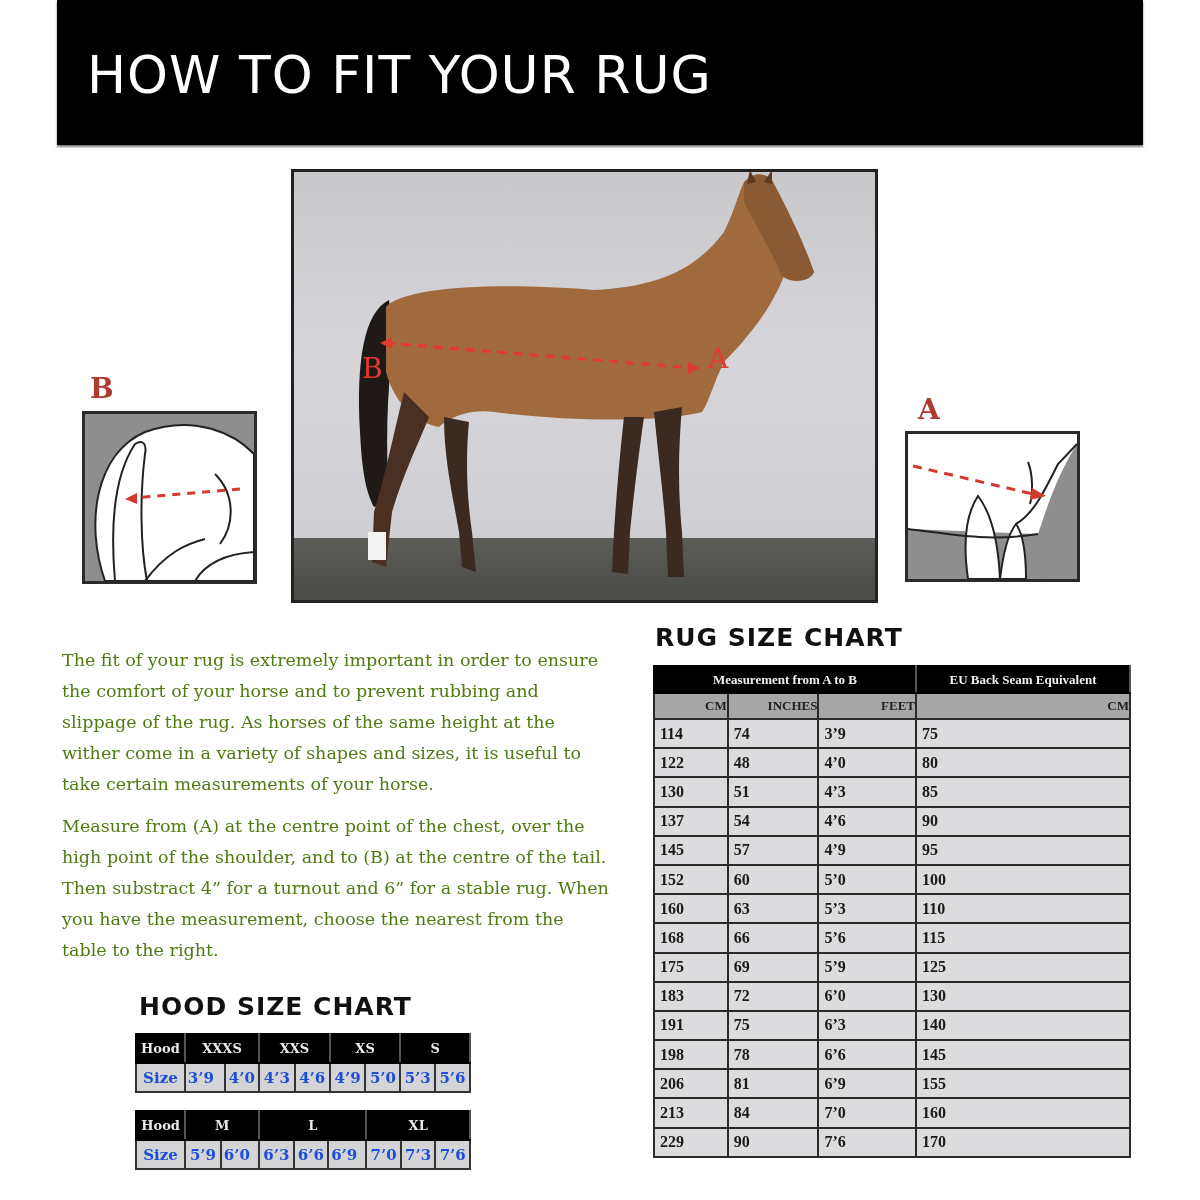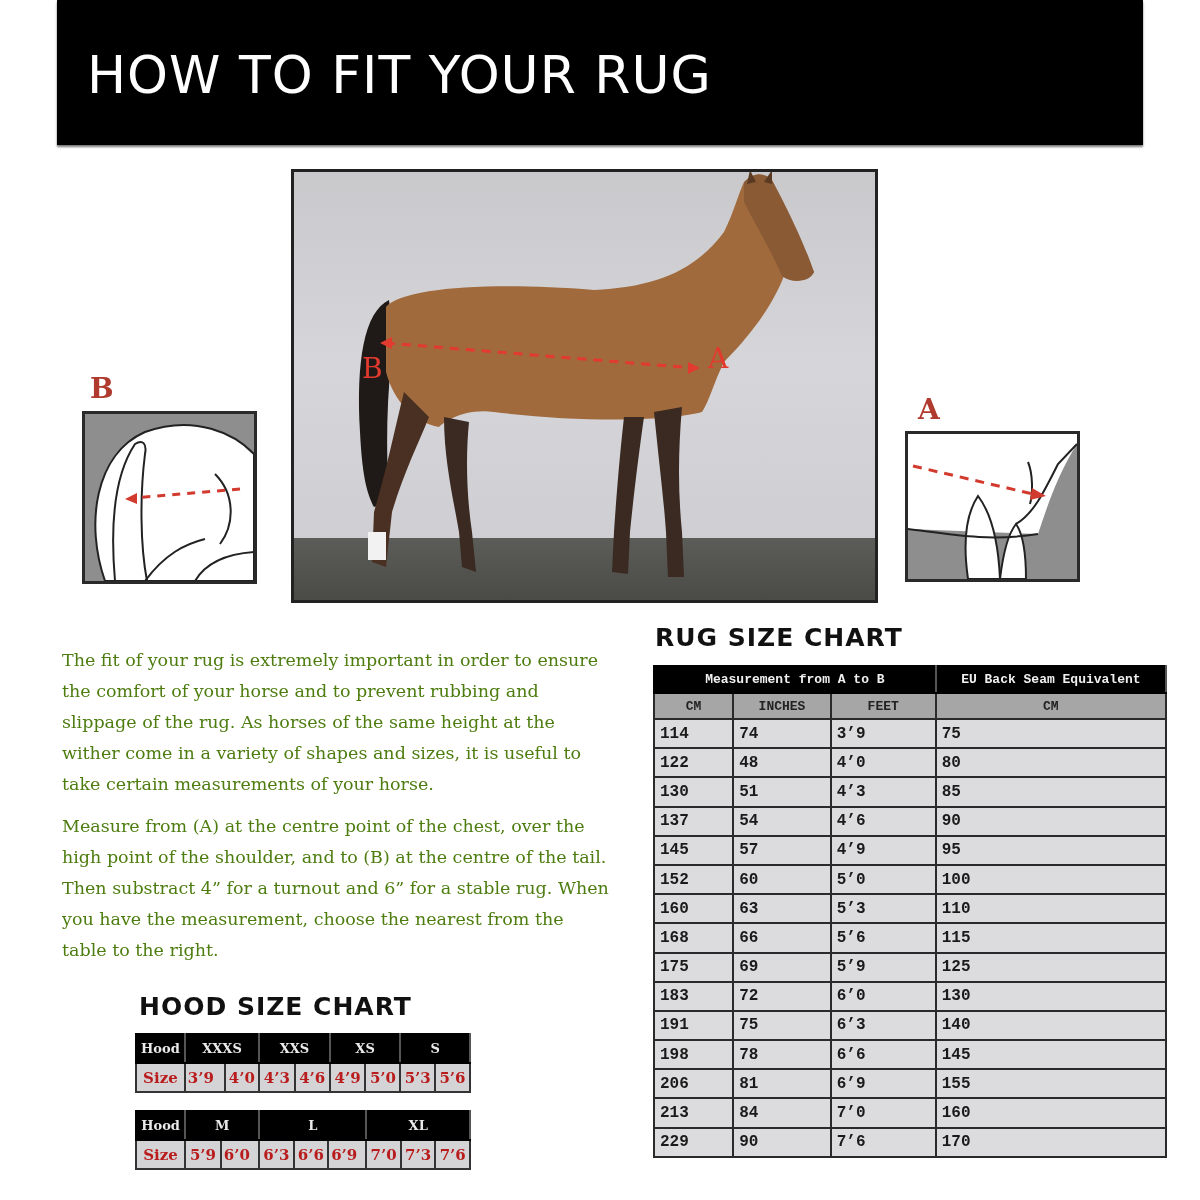--- a/index.html
+++ b/index.html
@@ -44,48 +44,48 @@
     font-family: "DejaVu Serif", serif; font-size: 17.5px; line-height: 31px; color: #4d7c0f;
   }
 
   .section-title {
     position: absolute; font-family: "DejaVu Sans", sans-serif; font-weight: bold;
     font-size: 25px; letter-spacing: 1px; color: #111;
   }
 
   
   .rug-table {
-    position: absolute; left: 653px; top: 665px; width: 514px;
-    border-collapse: collapse; font-family: Liberation Mono, monospace;
+    position: absolute; left: 653px; top: 665px; width: 478px;
+    border-collapse: collapse; font-family: Liberation Serif, serif;
   }
   .rug-table td, .rug-table th { border: 2px solid #2a2a2a; }
   .rug-table .h1 th {
     background: #000; color: #f0f0f0; font-size: 13px; font-weight: bold;
     height: 27px; text-align: center; border-color: #000; border-right-color: #555;
   }
   .rug-table .h2 th {
     background: #a6a6a6; color: #222; font-size: 13px; font-weight: bold;
-    height: 26px; text-align: center;
+    height: 26px; text-align: right;
   }
   .rug-table td {
     background: #dcdcde; color: #1a1a1a; font-size: 16px; font-weight: bold;
     height: 29.2px; padding-left: 5px; text-align: left;
   }
 
   
   .hood-table {
     position: absolute; left: 135px; width: 336px; border-collapse: collapse;
     font-family: "DejaVu Serif", serif;
   }
   .hood-table th {
     background: #000; color: #eaeaea; font-size: 13px; font-weight: bold; height: 29px;
     text-align: center; border: 2px solid #000; border-right: 2px solid #555;
   }
   .hood-table td {
-    background: #d4d4d6; color: #b91c1c; font-size: 15px; font-weight: bold; height: 29px;
+    background: #d4d4d6; color: #1d4ed8; font-size: 15px; font-weight: bold; height: 29px;
     border: 2px solid #333; text-align: center; padding: 0 2px;
   }
   .hood-table td.first { text-align: center; }
 </style>
 </head>
 <body>
 
 <div class="banner">
   <h1>HOW TO FIT YOUR RUG</h1>
 </div>

